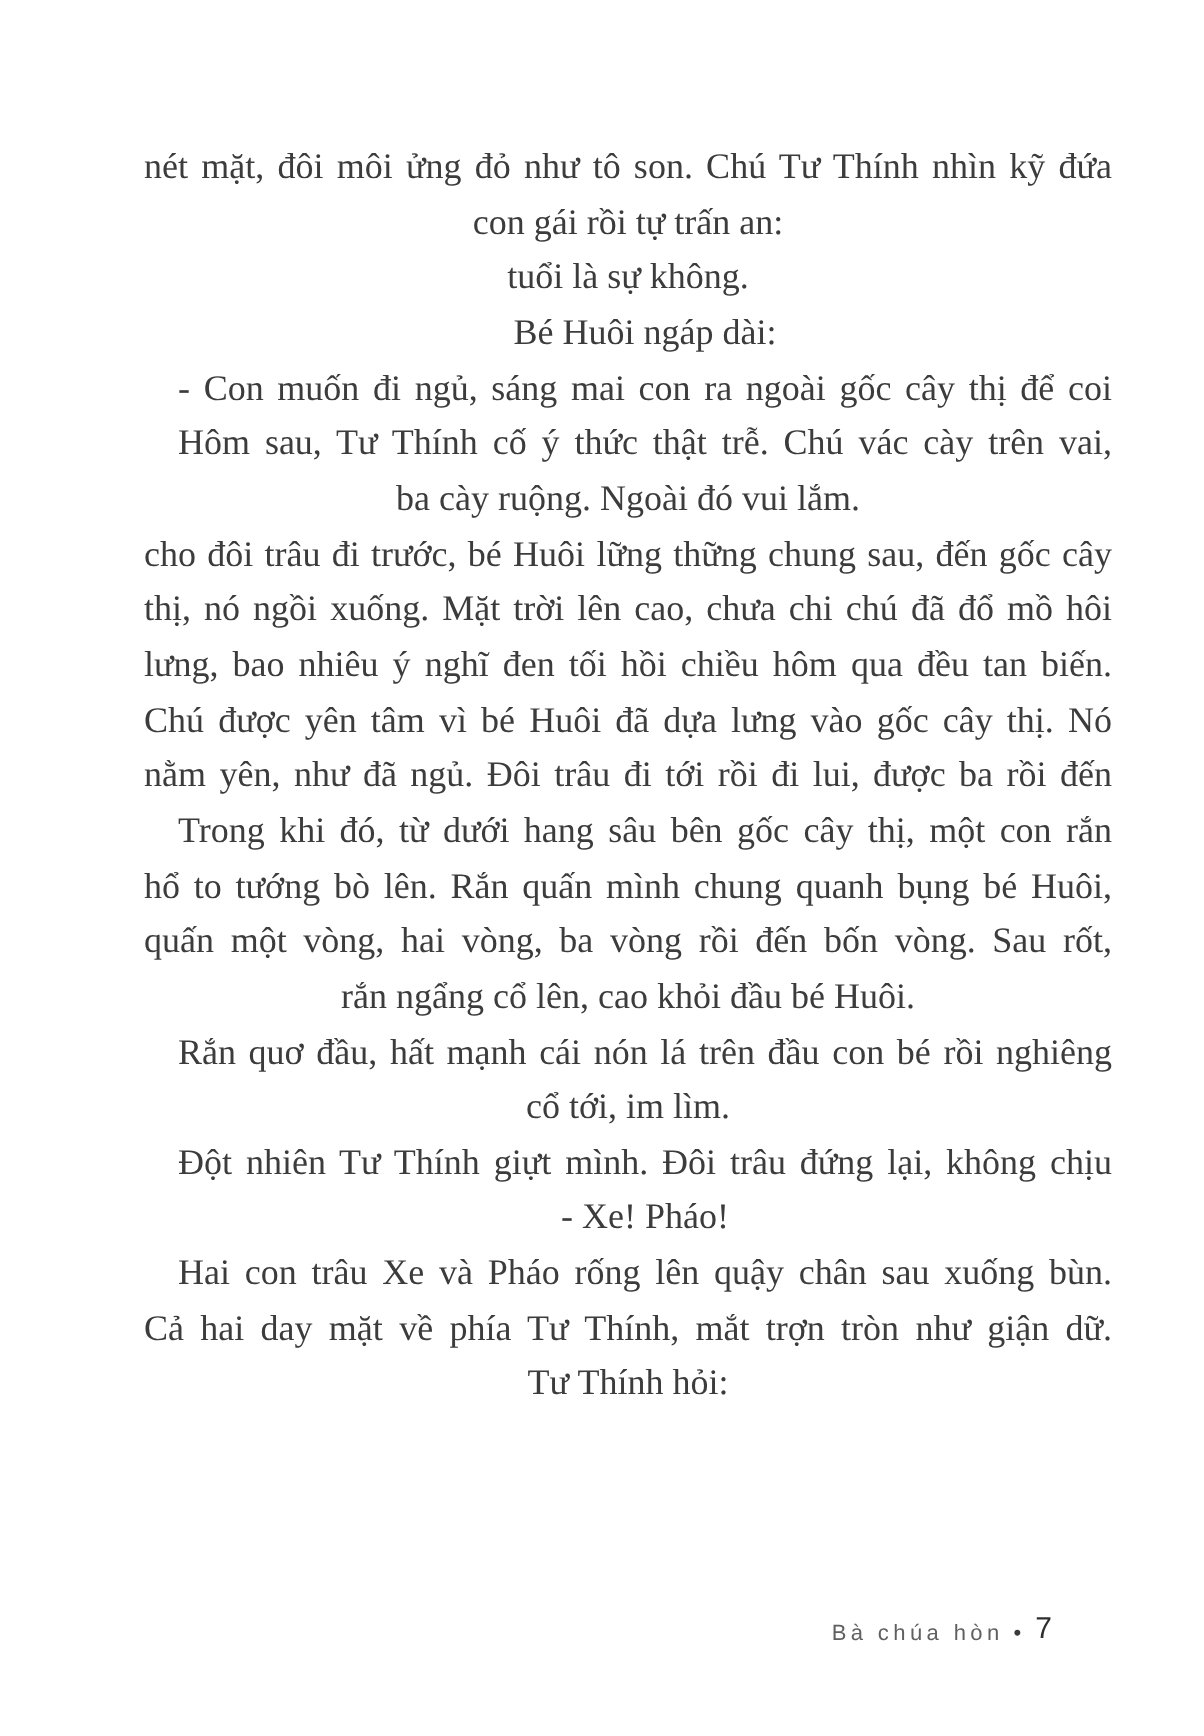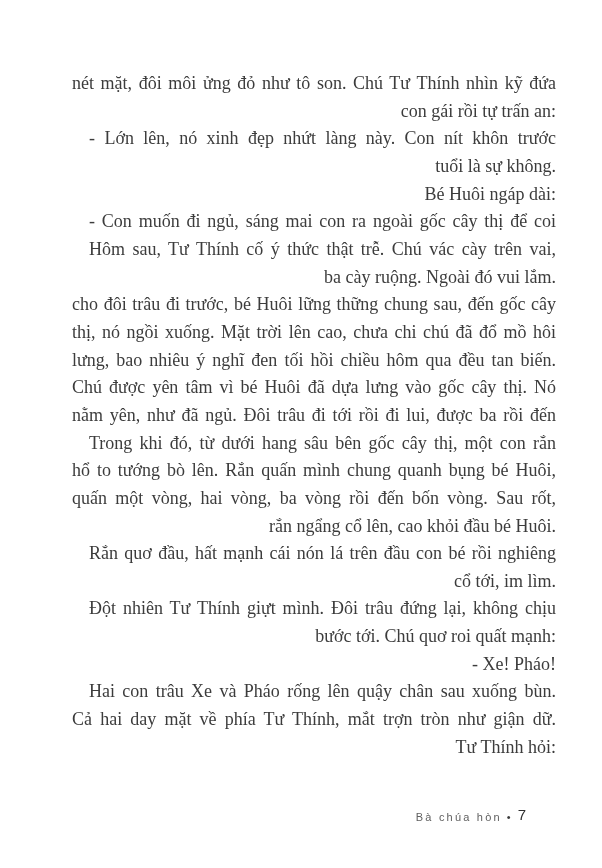--- a/index.html
+++ b/index.html
@@ -20,21 +20,21 @@
   .body-text {
     position: absolute;
     left: 72px;
     top: 70px;
     width: 484px;
     font-size: 18px;
     line-height: 27.65px;
     color: #3c3c3c;
   }
   .line {
-    text-align: right;
+    text-align: center;
     overflow: visible;
   }
   .line.just {
     text-align: justify;
     text-align-last: justify;
   }
   .line.indent {
     text-indent: 17px;
   }
   .footer {
@@ -62,39 +62,37 @@
   }
 </style>
 </head>
 <body>
 
 <div class="page">
 
   <main class="body-text">
       <div class="line just">nét mặt, đôi môi ửng đỏ như tô son. Chú Tư Thính nhìn kỹ đứa</div>
       <div class="line">con gái rồi tự trấn an:</div>
-      <div class="line indent just">- Lớn lên, nó xinh đẹp nhứt làng này. Con nít khôn trước</div>
       <div class="line">tuổi là sự không.</div>
       <div class="line indent">Bé Huôi ngáp dài:</div>
       <div class="line indent just">- Con muốn đi ngủ, sáng mai con ra ngoài gốc cây thị để coi</div>
       <div class="line indent just">Hôm sau, Tư Thính cố ý thức thật trễ. Chú vác cày trên vai,</div>
       <div class="line">ba cày ruộng. Ngoài đó vui lắm.</div>
       <div class="line just">cho đôi trâu đi trước, bé Huôi lững thững chung sau, đến gốc cây</div>
       <div class="line just">thị, nó ngồi xuống. Mặt trời lên cao, chưa chi chú đã đổ mồ hôi</div>
       <div class="line just">lưng, bao nhiêu ý nghĩ đen tối hồi chiều hôm qua đều tan biến.</div>
       <div class="line just">Chú được yên tâm vì bé Huôi đã dựa lưng vào gốc cây thị. Nó</div>
       <div class="line just">nằm yên, như đã ngủ. Đôi trâu đi tới rồi đi lui, được ba rồi đến</div>
       <div class="line indent just">Trong khi đó, từ dưới hang sâu bên gốc cây thị, một con rắn</div>
       <div class="line just">hổ to tướng bò lên. Rắn quấn mình chung quanh bụng bé Huôi,</div>
       <div class="line just">quấn một vòng, hai vòng, ba vòng rồi đến bốn vòng. Sau rốt,</div>
       <div class="line">rắn ngẩng cổ lên, cao khỏi đầu bé Huôi.</div>
       <div class="line indent just">Rắn quơ đầu, hất mạnh cái nón lá trên đầu con bé rồi nghiêng</div>
       <div class="line">cổ tới, im lìm.</div>
       <div class="line indent just">Đột nhiên Tư Thính giựt mình. Đôi trâu đứng lại, không chịu</div>
-      <div class="line">bước tới. Chú quơ roi quất mạnh:</div>
       <div class="line indent">- Xe! Pháo!</div>
       <div class="line indent just">Hai con trâu Xe và Pháo rống lên quậy chân sau xuống bùn.</div>
       <div class="line just">Cả hai day mặt về phía Tư Thính, mắt trợn tròn như giận dữ.</div>
       <div class="line">Tư Thính hỏi:</div>
     </main>
 
   <footer class="footer">
     <span class="running-title">Bà chúa hòn</span>
     <span class="sep">•</span>
     <span class="pagenum">7</span>

